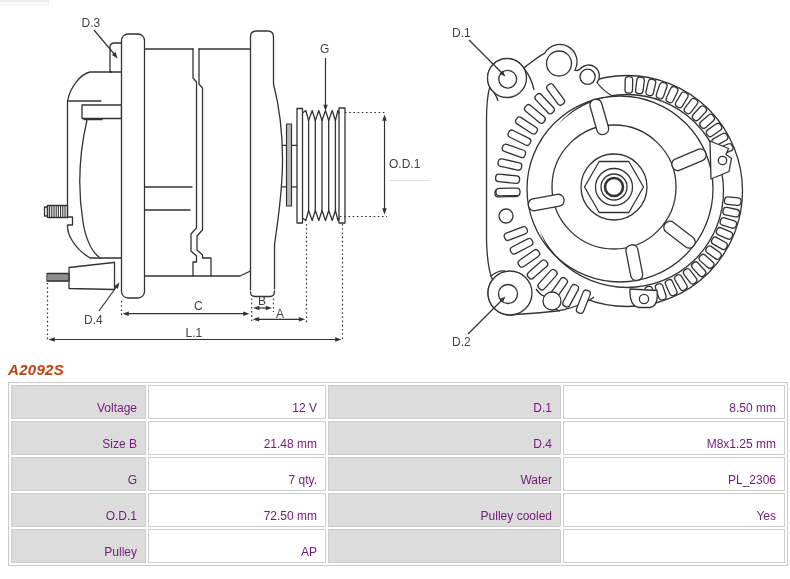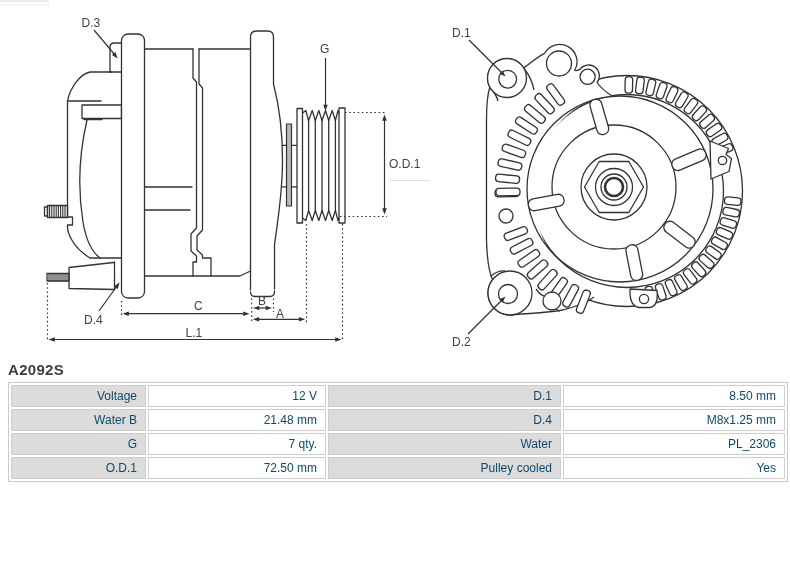--- a/index.html
+++ b/index.html
@@ -1,20 +1,20 @@
 <!DOCTYPE html>
 <html><head>
 <meta charset="utf-8">
 <style>
 html,body { margin:0; padding:0; background:#fff; width:790px; height:579px; overflow:hidden; }
 body { font-family:"Liberation Sans", sans-serif; position:relative; }
 #draw { position:absolute; left:0; top:0; }
-#code { position:absolute; left:8px; top:361px; font-size:15px; font-weight:bold; color:#404040; letter-spacing:0.3px; }
+#code { position:absolute; left:8px; top:361px; font-size:15px; font-weight:bold; color:#c2410c; letter-spacing:0.3px;font-style:italic; }
 #spec { position:absolute; left:8px; top:382px; width:780px; border-collapse:separate; border-spacing:2px; border:1px solid #c9c9c9; table-layout:fixed; }
-#spec td { height:20px; border:1px solid #cdcdcd; font-size:12px; color:#0c4a6e; text-align:right; padding:0 8px 0 0; overflow:hidden; white-space:nowrap; }
+#spec td { height:20px; border:1px solid #cdcdcd; font-size:12px; color:#701a75; text-align:right; padding:12px 8px 0 0; overflow:hidden; white-space:nowrap; }
 #spec td.l { background:#dcdcdc; }
 #spec td.v { background:#fff;text-align:right; }
 #corner { position:absolute; left:0; top:0; width:49px; height:8px;
   background:linear-gradient(#e9e9e9 0 2px, #fbfbfb 2px 4px, #f2f2f2 4px 6px, #fdfdfd 6px 8px); opacity:.85; }
 </style>
 </head>
 <body>
 <div id="corner"></div>
 <svg id="draw" width="790" height="360" viewBox="0 0 790 360">
 <g stroke-linejoin="round" stroke-linecap="round">
@@ -186,31 +186,37 @@
       <col style="width:222px">
     </colgroup>
 <tbody>
       <tr>
         <td class="l">Voltage</td>
         <td class="v">12 V</td>
         <td class="l">D.1</td>
         <td class="v">8.50 mm</td>
       </tr>
 <tr>
-        <td class="l">Water B</td>
+        <td class="l">Size B</td>
         <td class="v">21.48 mm</td>
         <td class="l">D.4</td>
         <td class="v">M8x1.25 mm</td>
       </tr>
 <tr>
         <td class="l">G</td>
         <td class="v">7 qty.</td>
         <td class="l">Water</td>
         <td class="v">PL_2306</td>
       </tr>
 <tr>
         <td class="l">O.D.1</td>
         <td class="v">72.50 mm</td>
         <td class="l">Pulley cooled</td>
         <td class="v">Yes</td>
       </tr>
+<tr>
+        <td class="l">Pulley</td>
+        <td class="v">AP</td>
+        <td class="l"></td>
+        <td class="v"></td>
+      </tr>
 </tbody>
   </table>
 
 </body></html>

